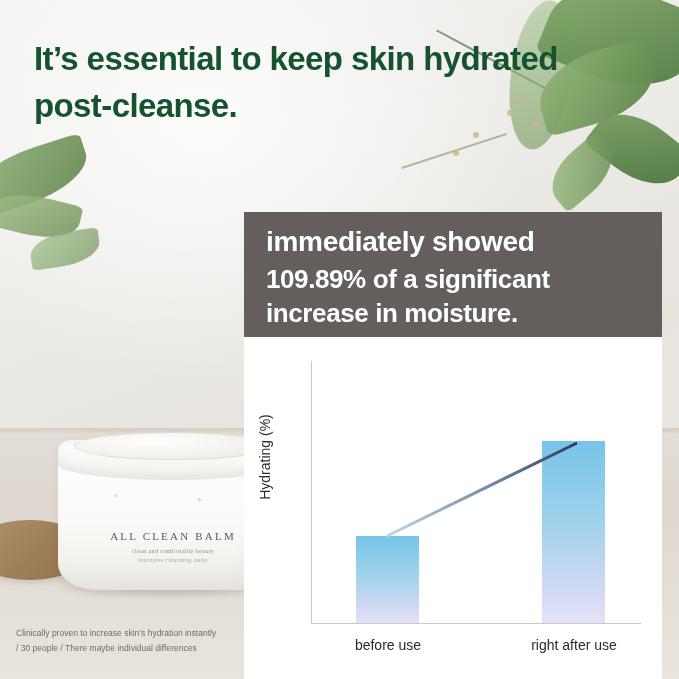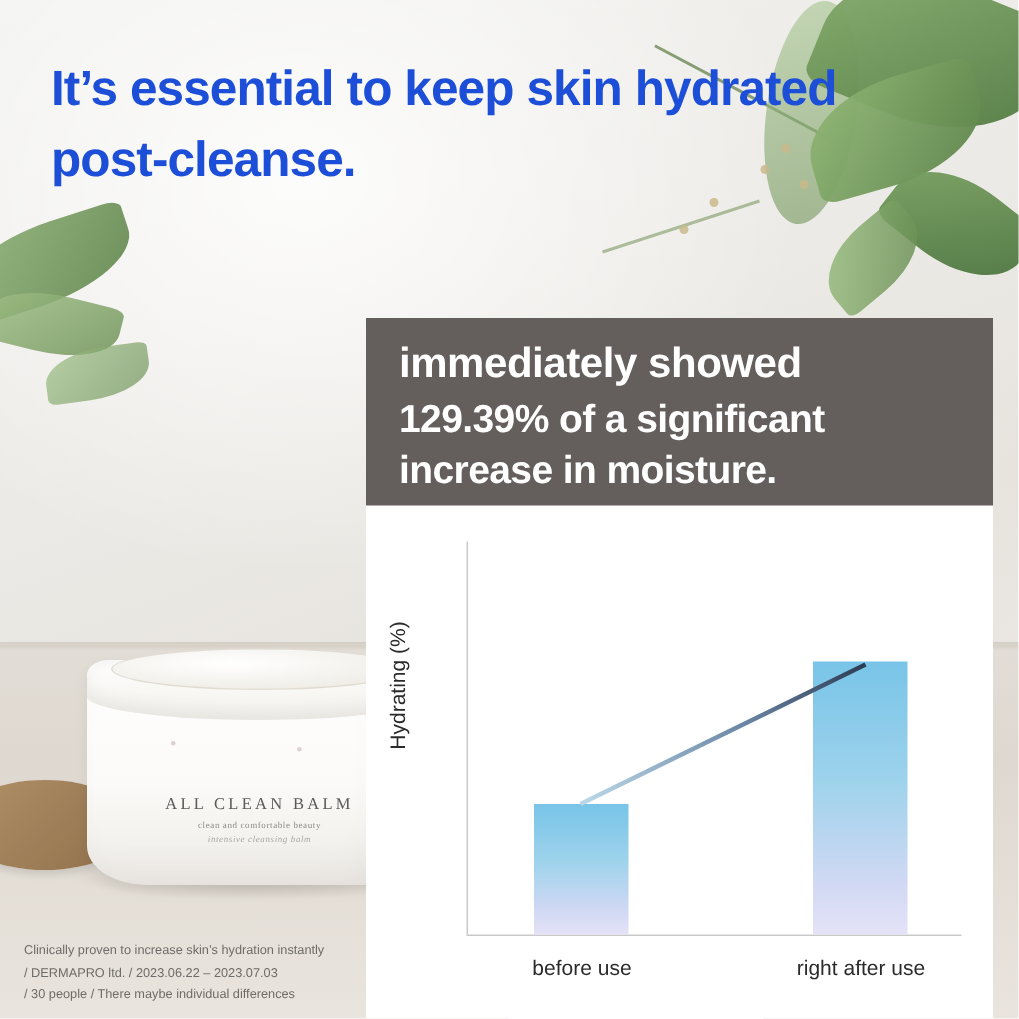--- a/index.html
+++ b/index.html
@@ -119,21 +119,21 @@
     border-radius:50%;
     background: linear-gradient(135deg,#b08e63,#8a6a44);
     opacity:.95;
     box-shadow: 0 3px 6px rgba(0,0,0,0.12);
   }
 
   
   .headline {
     position:absolute; left:34px; top:36px; width:560px;
     font-size:33px; line-height:1.42; font-weight:bold;
-    color:#1d4ed8; letter-spacing:-0.6px;
+    color:#14532d; letter-spacing:-0.6px;
   }
 
   
   .callout {
     position:absolute; left:244px; top:212px; width:418px;
     background:#645f5c;
     padding:14px 18px 16px 22px;
     box-sizing:border-box;
     color:#ffffff;
   }
@@ -233,21 +233,21 @@
     <div class="brand">ALL CLEAN BALM</div>
     <div class="tag1">clean and comfortable beauty</div>
     <div class="tag2">intensive cleansing balm</div>
   </div>
 </div>
 
 <div class="headline">It’s essential to keep skin hydrated post-cleanse.</div>
 
 <div class="callout">
   <div class="l1">immediately showed</div>
-  <div class="l2">129.39% of a significant</div>
+  <div class="l2">109.89% of a significant</div>
   <div class="l3">increase in moisture.</div>
 </div>
 <div class="callout-tail"></div>
 
 <div class="chart-panel">
   <div class="ylabel">Hydrating (%)</div>
   <div class="axis-y"></div>
   <div class="axis-x"></div>
 
   <div class="bar before"></div>
@@ -263,15 +263,14 @@
     </defs>
     <line x1="0" y1="95" x2="190" y2="2" stroke="url(#tg)" stroke-width="3"></line>
   </svg>
 
   <div class="xtick before">before use</div>
   <div class="xtick after">right after use</div>
 </div>
 
 <div class="footnote">
   <div>Clinically proven to increase skin’s hydration instantly</div>
-  <div>/ DERMAPRO ltd. / 2023.06.22 – 2023.07.03</div>
   <div>/ 30 people / There maybe individual differences</div>
 </div>
 
 </body></html>

